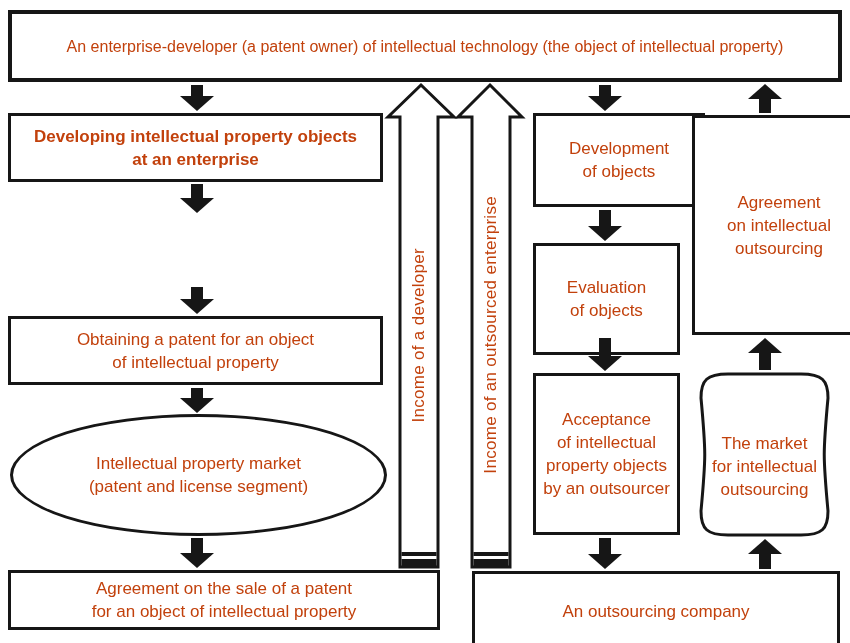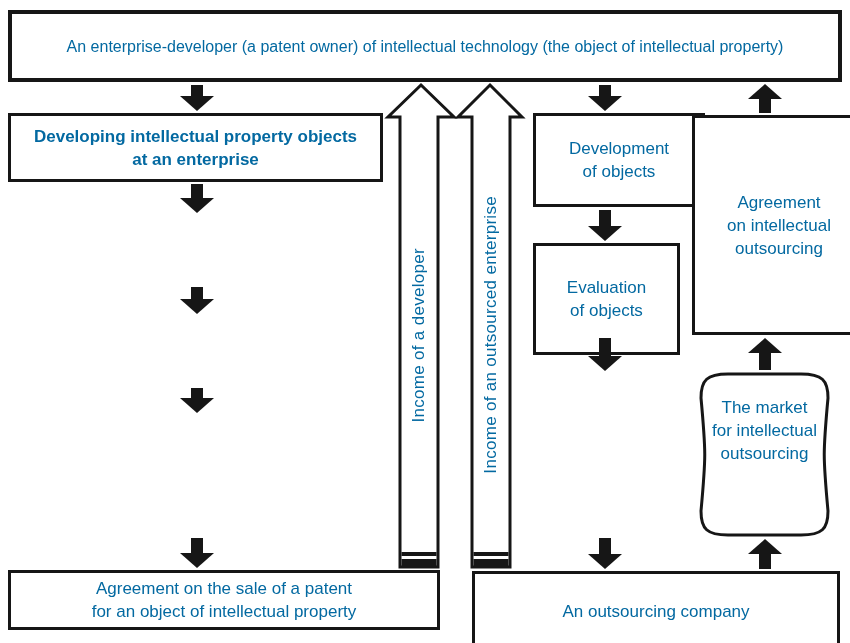--- a/index.html
+++ b/index.html
@@ -1,18 +1,18 @@
 <!DOCTYPE html>
 <html><head>
 <meta charset="utf-8">
 <style>
   html,body { margin:0; padding:0; background:#ffffff; }
   #canvas {
     position:relative; width:850px; height:643px; background:#ffffff;
-    font-family:"Liberation Sans", sans-serif; color:#0369a1; overflow:hidden;
+    font-family:"Liberation Sans", sans-serif; color:#c2410c; overflow:hidden;
   }
   .box {
     position:absolute; box-sizing:border-box;
     border:3px solid #161616; background:#ffffff;
     display:flex; align-items:center; justify-content:center;
     text-align:center; white-space:pre-line;
     font-size:17px; line-height:23px;
   }
   .box.thick { border-width:4px; font-size:16px; }
   .ellipse { border-radius:50%; }
@@ -29,36 +29,44 @@
 </style>
 </head>
 <body>
 
 <div id="canvas">
 
   <div class="box thick" style="left:8px; top:10px; width:834px; height:72px;">An enterprise-developer (a patent owner) of intellectual technology (the object of intellectual property)</div>
 
   <div class="box" style="left:8px; top:113px; width:375px; height:69px;font-weight:bold;">Developing intellectual property objects
 at an enterprise</div>
+  <div class="box" style="left:8px; top:316px; width:375px; height:69px;">Obtaining a patent for an object
+of intellectual property</div>
+  <div class="box ellipse" style="left:10px; top:414px; width:377px; height:122px;">Intellectual property market
+(patent and license segment)</div>
   <div class="box" style="left:8px; top:570px; width:432px; height:60px;">Agreement on the sale of a patent
 for an object of intellectual property</div>
 
   <div class="box" style="left:533px; top:113px; width:172px; height:94px;">Development
 of objects</div>
   <div class="box" style="left:533px; top:243px; width:147px; height:112px;">Evaluation
 of objects</div>
+  <div class="box" style="left:533px; top:373px; width:147px; height:162px;">Acceptance
+of intellectual
+property objects
+by an outsourcer</div>
 
   <div class="box" style="left:692px; top:115px; width:174px; height:220px;">Agreement
 on intellectual
 outsourcing</div>
 
   <svg style="left:692px; top:372px;" width="145" height="165" viewBox="0 0 145 165">
     <path d="M 36,2 L 109,2 C 130,2 136,8 136,26 C 131,80 131,85 136,139 C 136,157 130,163 109,163 L 36,163 C 15,163 9,157 9,139 C 14,85 14,80 9,26 C 9,8 15,2 36,2 Z" fill="#ffffff" stroke="#161616" stroke-width="3"></path>
   </svg>
-  <div class="box noborder" style="left:692px; top:348px; width:145px; height:165px;">The market
+  <div class="box noborder" style="left:692px; top:384px; width:145px; height:165px;">The market
 for intellectual
 outsourcing</div>
 
   <div class="box" style="left:472px; top:571px; width:368px; height:81px;text-align:center;">An outsourcing company</div>
 
   <svg style="left:380px; top:78px;" width="150" height="494" viewBox="0 0 150 494">
     <path d="M41,7 L74,39 L58,39 L58,489 L20,489 L20,39 L8,39 Z" fill="#ffffff" stroke="#161616" stroke-width="3" stroke-linejoin="miter"></path>
     <path d="M110,7 L142,39 L130,39 L130,489 L92,489 L92,39 L78,39 Z" fill="#ffffff" stroke="#161616" stroke-width="3" stroke-linejoin="miter"></path>
     <rect x="21.5" y="474" width="35" height="4" fill="#161616"></rect>
     <rect x="21.5" y="481" width="35" height="8" fill="#161616"></rect>

